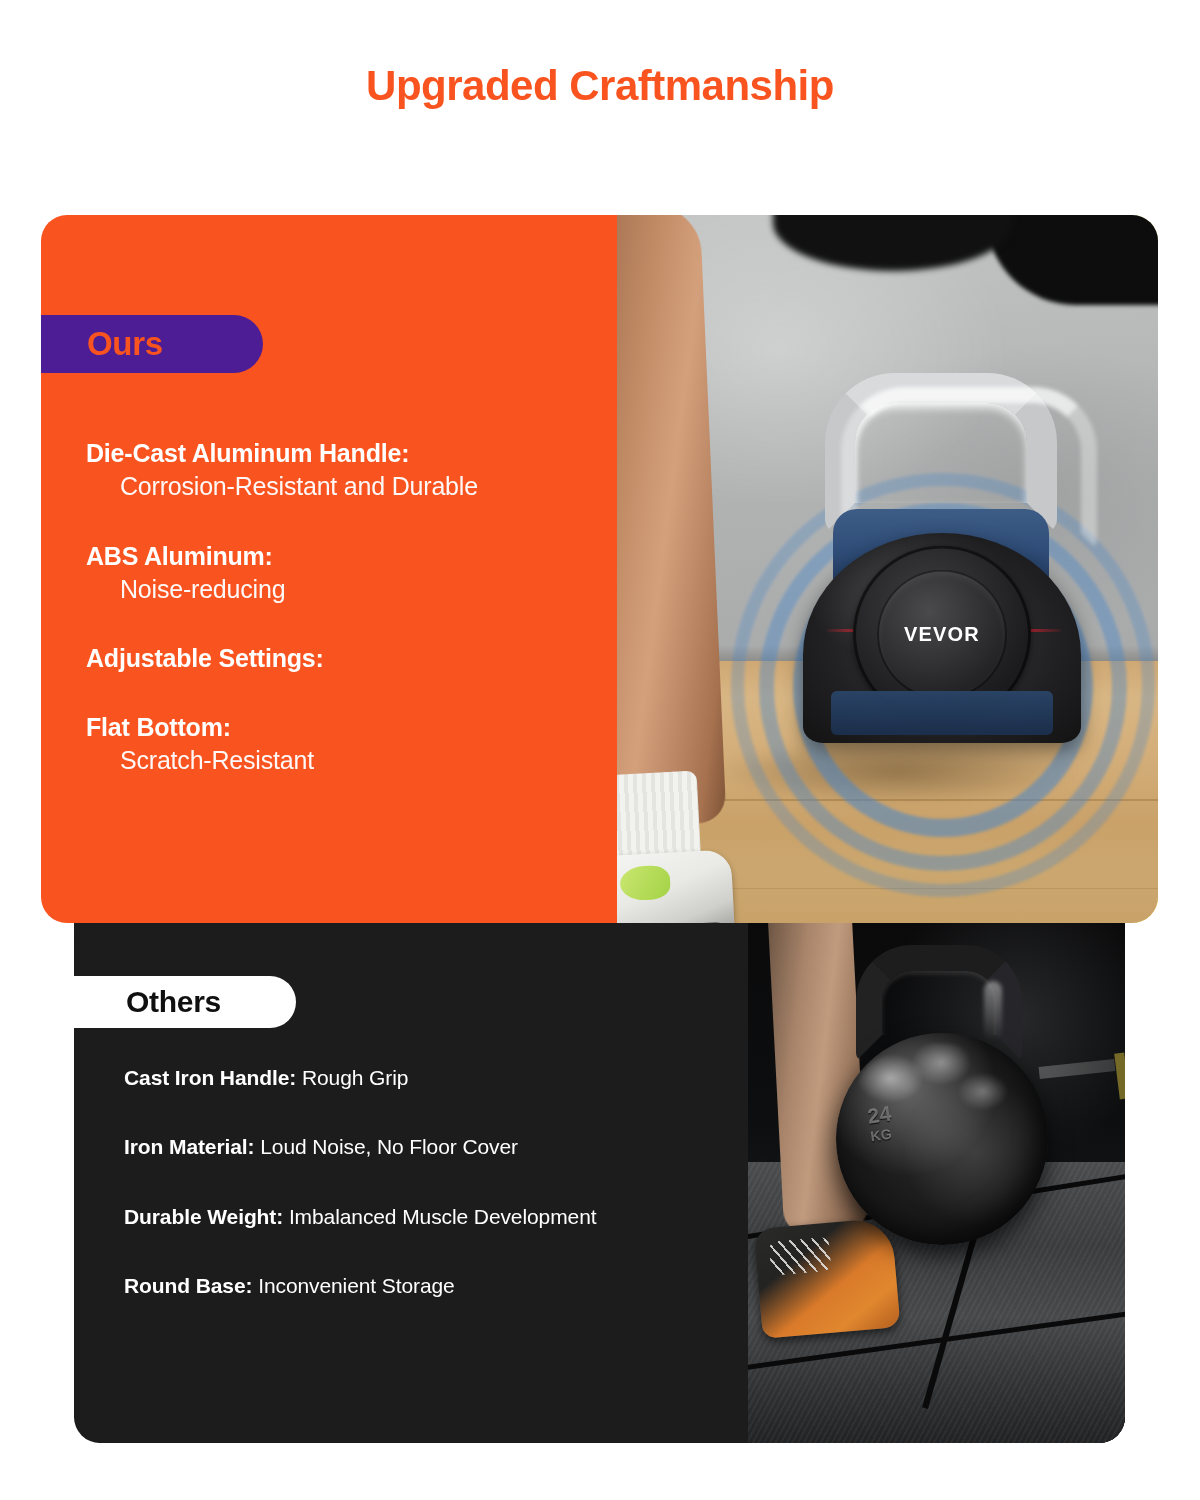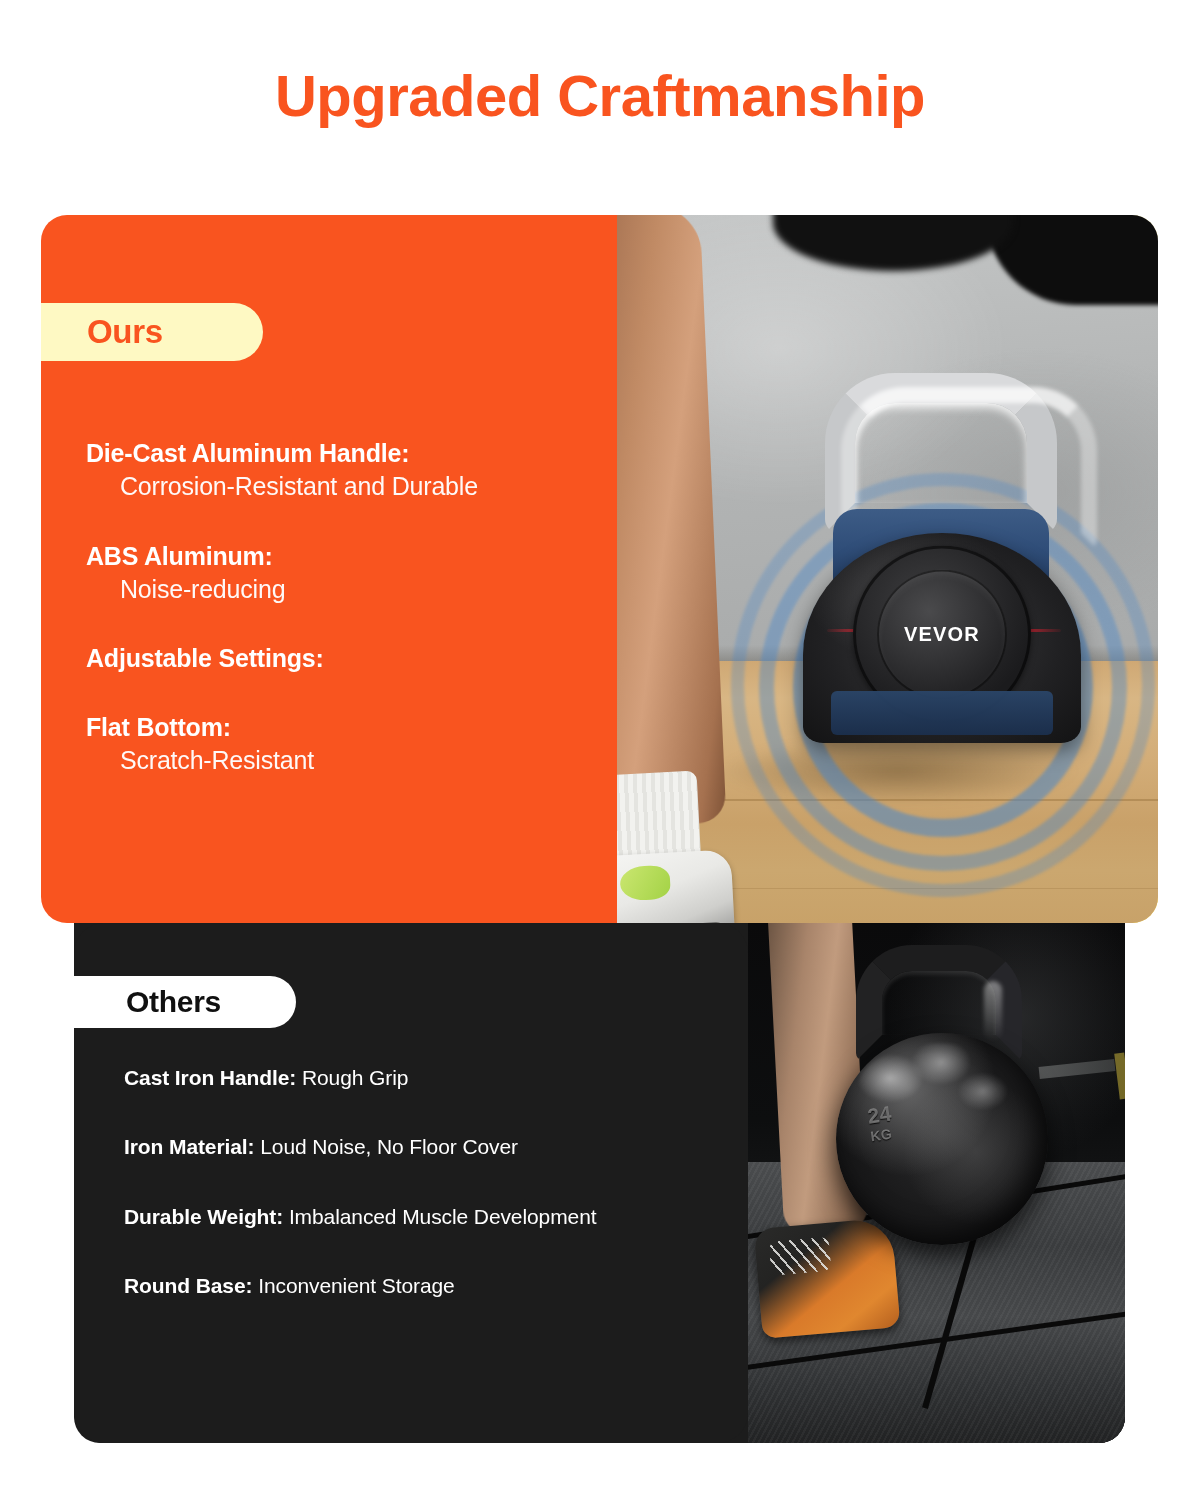--- a/index.html
+++ b/index.html
@@ -8,21 +8,21 @@
     background:#ffffff;
     font-family:"Liberation Sans", sans-serif;
     overflow:hidden;
   }
   .page { position:relative; width:1200px; height:1500px; background:#fff; }
 
   
   .title {
     position:absolute; left:0; top:62px; width:1200px;
     text-align:center;
-    font-size:58px; font-weight:700; letter-spacing:-0.5px;
+    font-size:42px; font-weight:700; letter-spacing:-0.5px;
     color:#F9541F;
     font-family:"Liberation Sans", sans-serif;
   }
 
   
   .ours-card {
     position:absolute; left:41px; top:215px;
     width:1117px; height:708px;
     border-radius:26px;
     overflow:hidden;
@@ -36,23 +36,23 @@
   }
   .ours-right {
     position:relative;
     width:541px; height:100%;
     flex:0 0 541px;
     overflow:hidden;
   }
 
   
   .badge-ours {
-    position:absolute; left:0; top:88px;
+    position:absolute; left:0; top:100px;
     height:58px; width:222px;
-    background:#fef9c3;
+    background:#4c1d95;
     border-radius:0 29px 29px 0;
     display:flex; align-items:center;
     padding-left:46px;
   }
   .badge-ours span {
     color:#F9541F; font-size:33px; font-weight:700; letter-spacing:-0.3px;
   }
 
   
   .ours-list {

